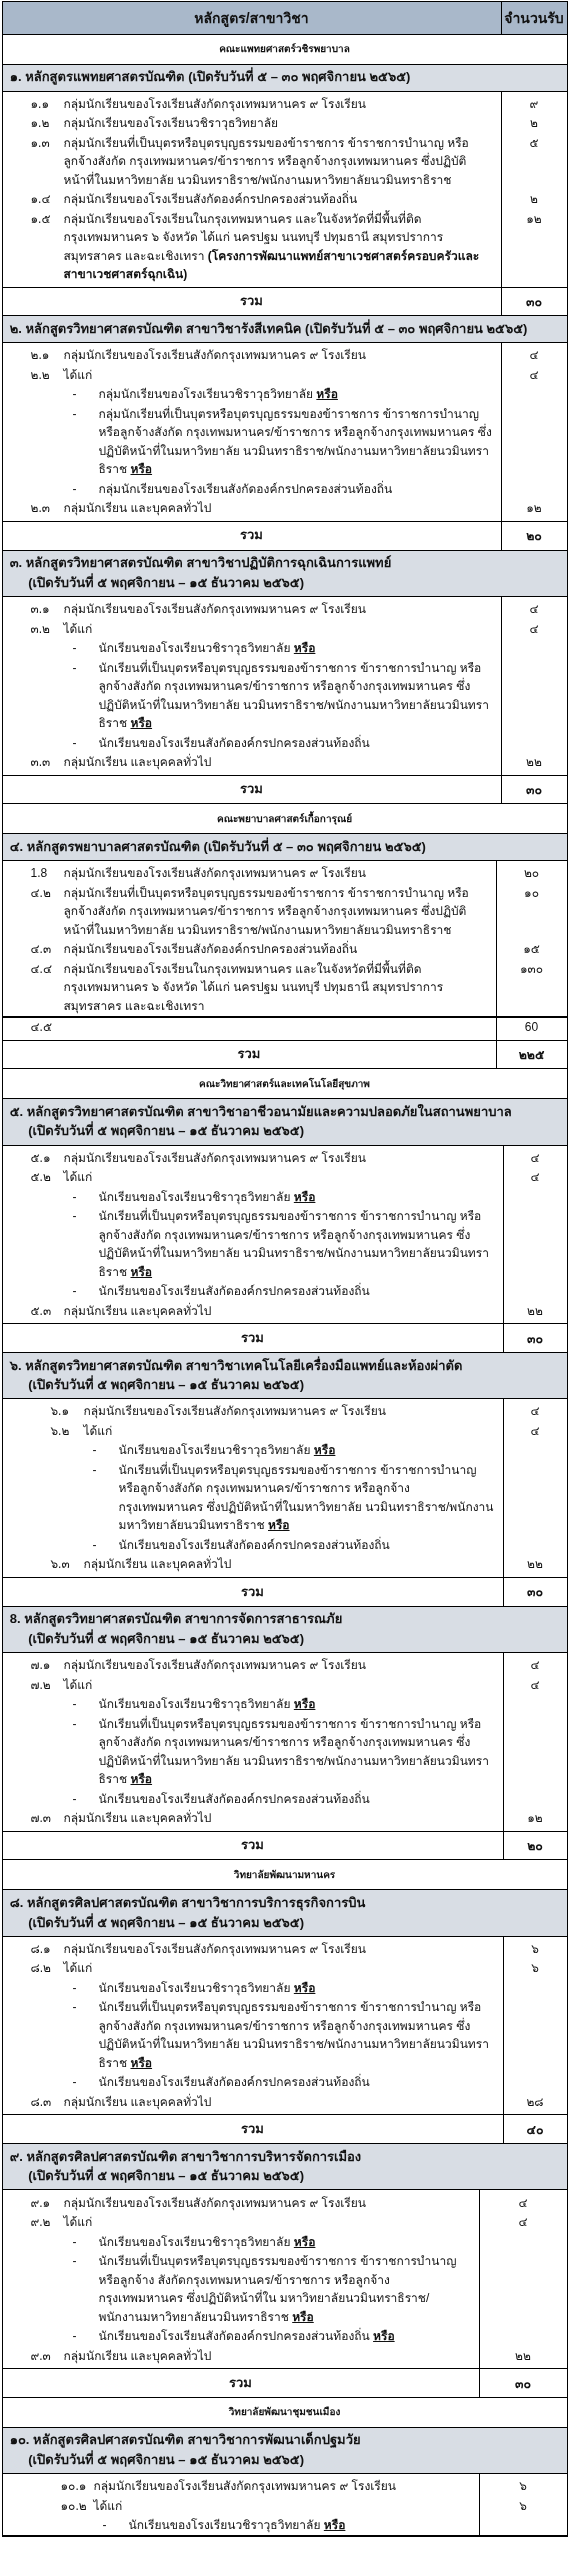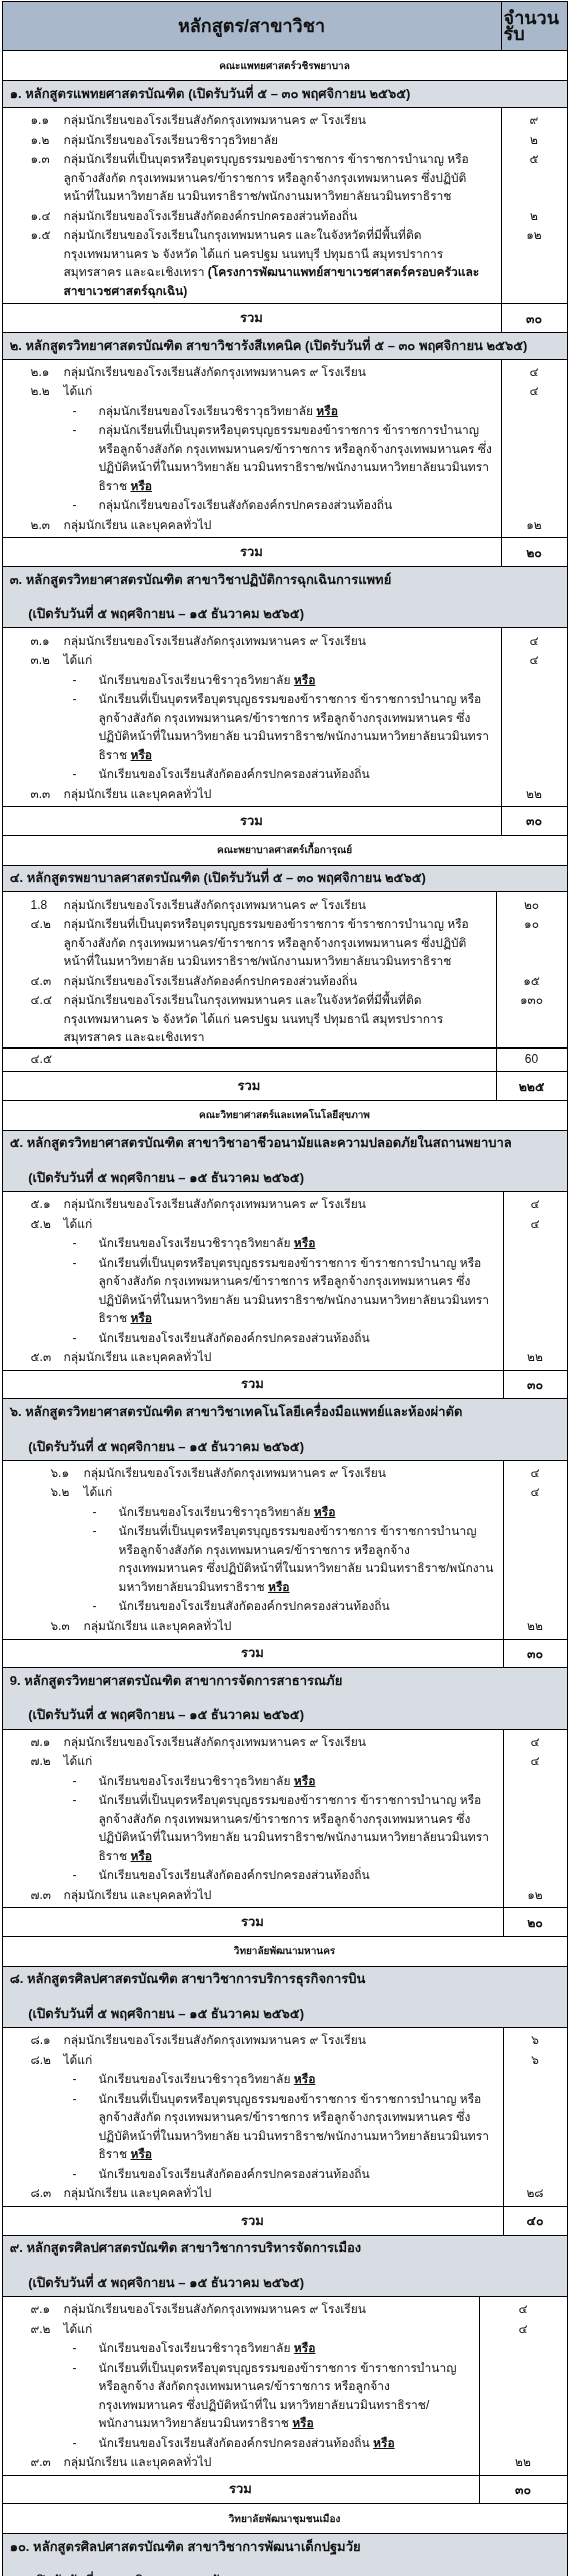--- a/index.html
+++ b/index.html
@@ -1,27 +1,27 @@
 <!DOCTYPE html>
 <html style="--header-bg: #a9b8ca; --section-bg: #d8dde4;font-size:8.2px"><head>
 <meta charset="utf-8">
 <style>
   html,body{margin:0;padding:0;background:#ffffff;}
   body{width:569px;font-family:"Liberation Sans","DejaVu Sans",sans-serif;color:#111;}
   .page{width:569px;box-sizing:border-box;padding:1px 1.5px;}
   .doc-table{border:1.5px solid #000;background:#fff;}
   
   .header-row{display:grid;grid-template-columns:1fr 66px;background:var(--header-bg,#a9b8ca);border-bottom:1px solid #000;}
-  .hcell{display:flex;align-items:center;justify-content:center;font-weight:bold;font-size:18px;line-height:16.5px;padding:7.7px 2.1px;}
+  .hcell{display:flex;align-items:center;justify-content:center;font-weight:bold;font-size:14px;line-height:16.5px;padding:7.7px 2.1px;}
   .hcell.c2{border-left:1px solid #000;}
   
   .faculty-row{background:#fff;text-align:center;font-weight:bold;font-size:10px;line-height:18.5px;padding:5.2px 2.1px;border-bottom:1px solid #000;}
   
   .section-header{background:var(--section-bg,#d8dde4);font-weight:bold;font-size:13px;line-height:19.6px;padding:2.6px 6.2px 3.6px 7.2px;border-bottom:1px solid #000;}
-  .section-header .line2{padding-left:18.5px;margin-top:15px;}
+  .section-header .line2{padding-left:18.5px;}
   
   .items-grid{display:grid;border-bottom:1.5px solid #000;}
   .cell-text{padding:0.5px 5.2px 0.5px 0;font-size:12px;line-height:18.5px;}
   .cell-val{border-left:1px solid #000;text-align:center;font-size:12px;line-height:18.5px;padding-top:0.5px;}
   .item-flex{display:flex;}
   .item-no{flex:0 0 auto;min-width:33px;margin-left:28px;white-space:nowrap;}
   .item-body{flex:1;padding-right:3.1px;}
   .bullet-dash{flex:0 0 26px;margin-left:70px;}
   .pad-top{padding-top:3.1px;}
   .pad-bottom{padding-bottom:3.1px;}
@@ -346,21 +346,21 @@
             </div>
             <div class="cell-val">๒๒</div>
           </div>
           <div class="total-row" style="grid-template-columns: 1fr 64px;">
             <div class="total-label">รวม</div>
             <div class="total-val">๓๐</div>
           </div>
         </div>
         <div class="block">
           <div class="section-header">
-            <div class="line1">9. หลักสูตรวิทยาศาสตรบัณฑิต สาขาการจัดการสาธารณภัย</div>
+            <div class="line1">8. หลักสูตรวิทยาศาสตรบัณฑิต สาขาการจัดการสาธารณภัย</div>
             <div class="line2">(เปิดรับวันที่ ๕ พฤศจิกายน – ๑๕ ธันวาคม ๒๕๖๕)</div>
           </div>
           <div class="items-grid" style="grid-template-columns: 1fr 64px;">
             <div class="cell-text pad-top">
               <div class="item-flex">
                 <span class="item-no">๗.๑</span>
                 <span class="item-body"><span class="seg">กลุ่มนักเรียนของโรงเรียนสังกัดกรุงเทพมหานคร ๙ โรงเรียน</span></span>
               </div>
             </div>
             <div class="cell-val pad-top">๔</div>

